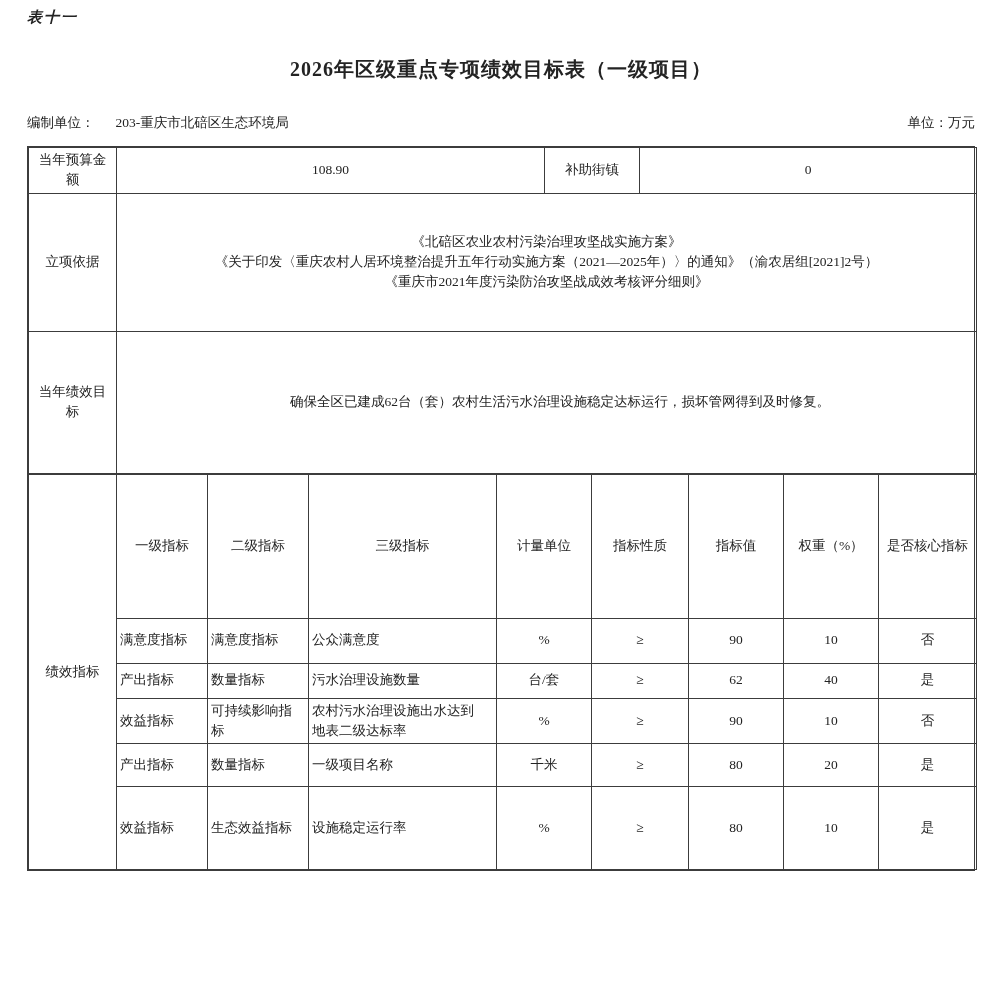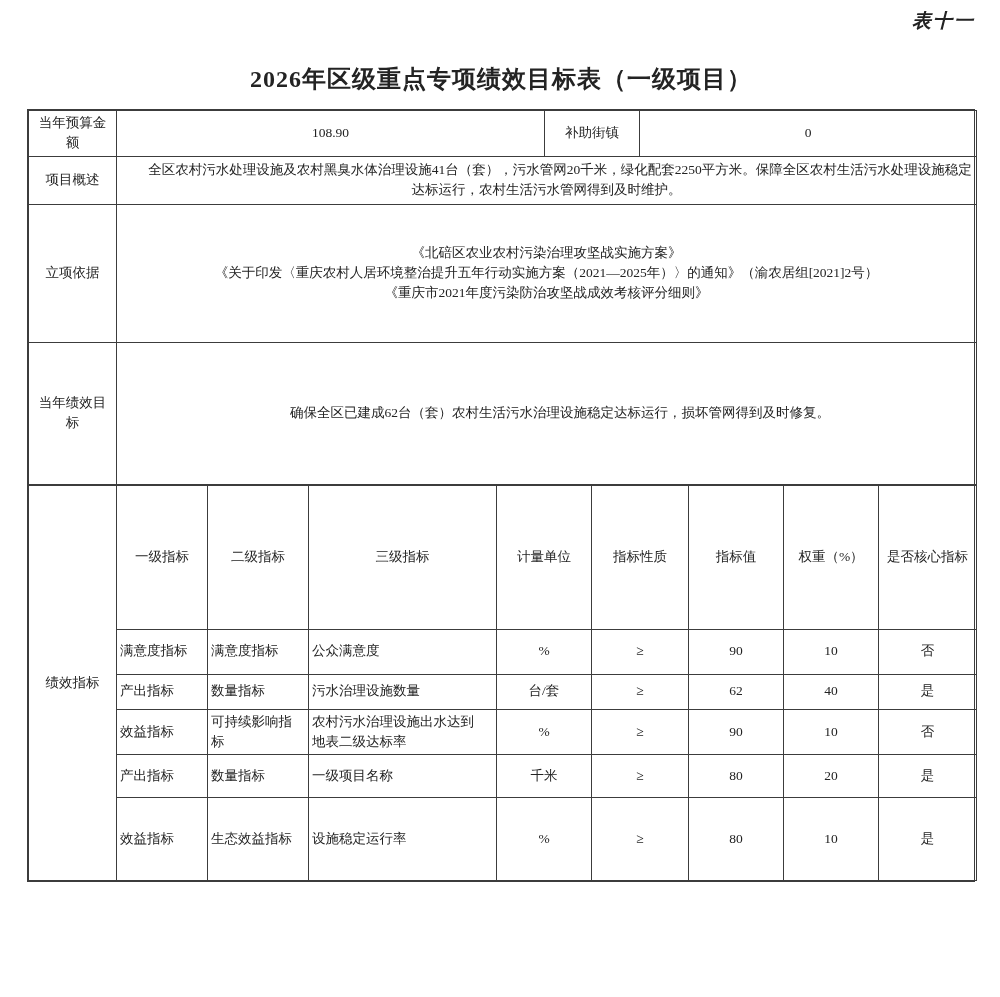--- a/index.html
+++ b/index.html
@@ -10,25 +10,25 @@
   body{
     width:1000px;height:997px;
     background:#ffffff;
     color:var(--ink);
     font-family:"Liberation Serif","DejaVu Serif",serif;
     position:relative;
     overflow:hidden;
   }
   .sheet{position:absolute;left:27px;top:8px;width:948px;}
   .table-tag{
-    font-size:19px;font-weight:bold;font-style:italic;letter-spacing:2px;text-align:right;
+    font-size:15px;font-weight:bold;font-style:italic;letter-spacing:2px;
   }
   .title{
     margin:29px 0 0 0;text-align:center;
-    font-size:24px;font-weight:bold;letter-spacing:1px;
+    font-size:20px;font-weight:bold;letter-spacing:1px;
   }
   .meta{
     display:flex;justify-content:space-between;align-items:flex-end;
     margin-top:31px;font-size:13.5px;
   }
   .prep-value{margin-left:21px;}
   .table-wrap{margin-top:14px;border:1px solid var(--border);}
   table.t{
     border-collapse:collapse;table-layout:fixed;width:100%;
     font-size:13.5px;
@@ -67,40 +67,42 @@
 </style>
 </head>
 <body>
 
 <div class="sheet">
 
   <div class="table-tag">表十一</div>
 
   <div class="title">2026年区级重点专项绩效目标表（一级项目）</div>
 
+  <div class="meta">
+    <div>
+      <span>编制单位：</span><span class="prep-value">203-重庆市北碚区生态环境局</span>
+    </div>
+    <div>单位：万元</div>
+  </div>
 
   <div class="table-wrap">
 
     <table class="t upper">
       <colgroup>
         <col style="width:88px">
           <col style="width:428px">
           <col style="width:95px">
           <col style="width:337px">
       </colgroup>
       <tbody>
       <tr class="r3">
         <td class="lbl">当年预算金额</td>
         <td>108.90</td>
         <td class="lbl">补助街镇</td>
         <td>0</td>
-      </tr>
-      <tr class="r4">
-        <td class="lbl">项目概述</td>
-        <td class="text indent" colspan="3">全区农村污水处理设施及农村黑臭水体治理设施41台（套），污水管网20千米，绿化配套2250平方米。保障全区农村生活污水处理设施稳定达标运行，农村生活污水管网得到及时维护。</td>
       </tr>
       <tr class="r5">
         <td class="lbl">立项依据</td>
         <td class="text basis" colspan="3">
           <div>《北碚区农业农村污染治理攻坚战实施方案》</div>
           <div>《关于印发〈重庆农村人居环境整治提升五年行动实施方案（2021—2025年）〉的通知》（渝农居组[2021]2号）</div>
           <div>《重庆市2021年度污染防治攻坚战成效考核评分细则》</div>
         </td>
       </tr>
       <tr class="r6">

